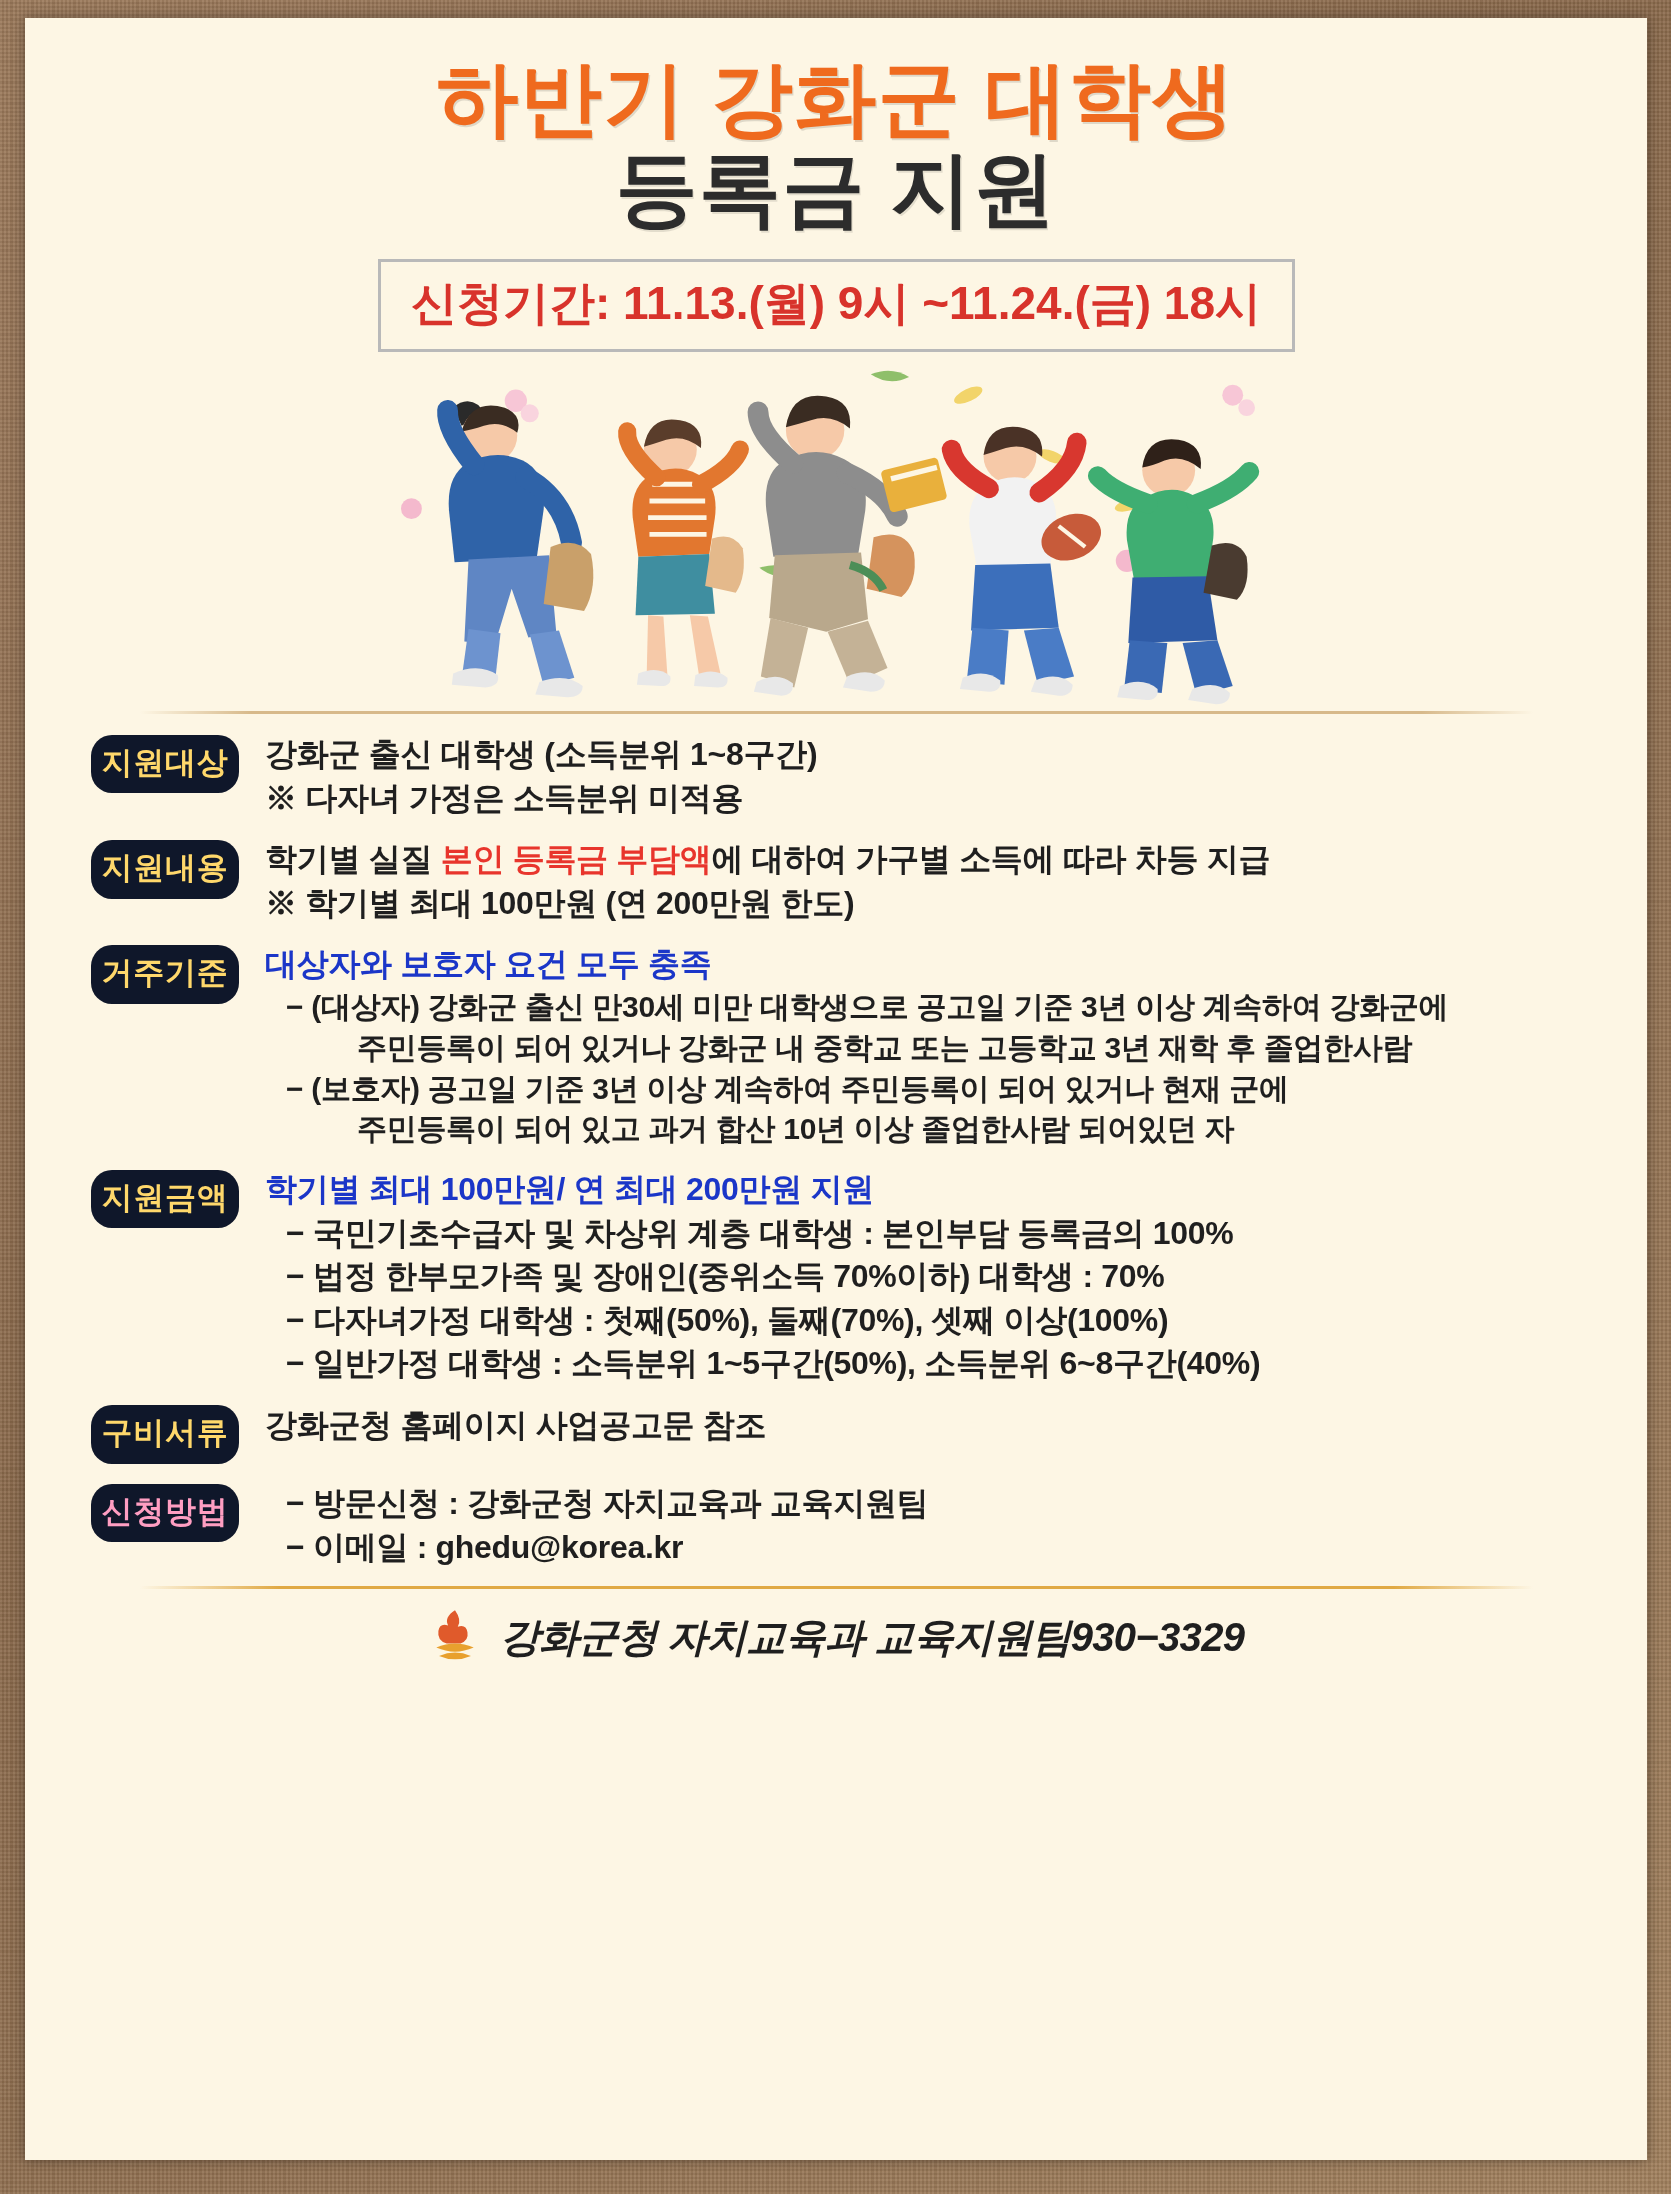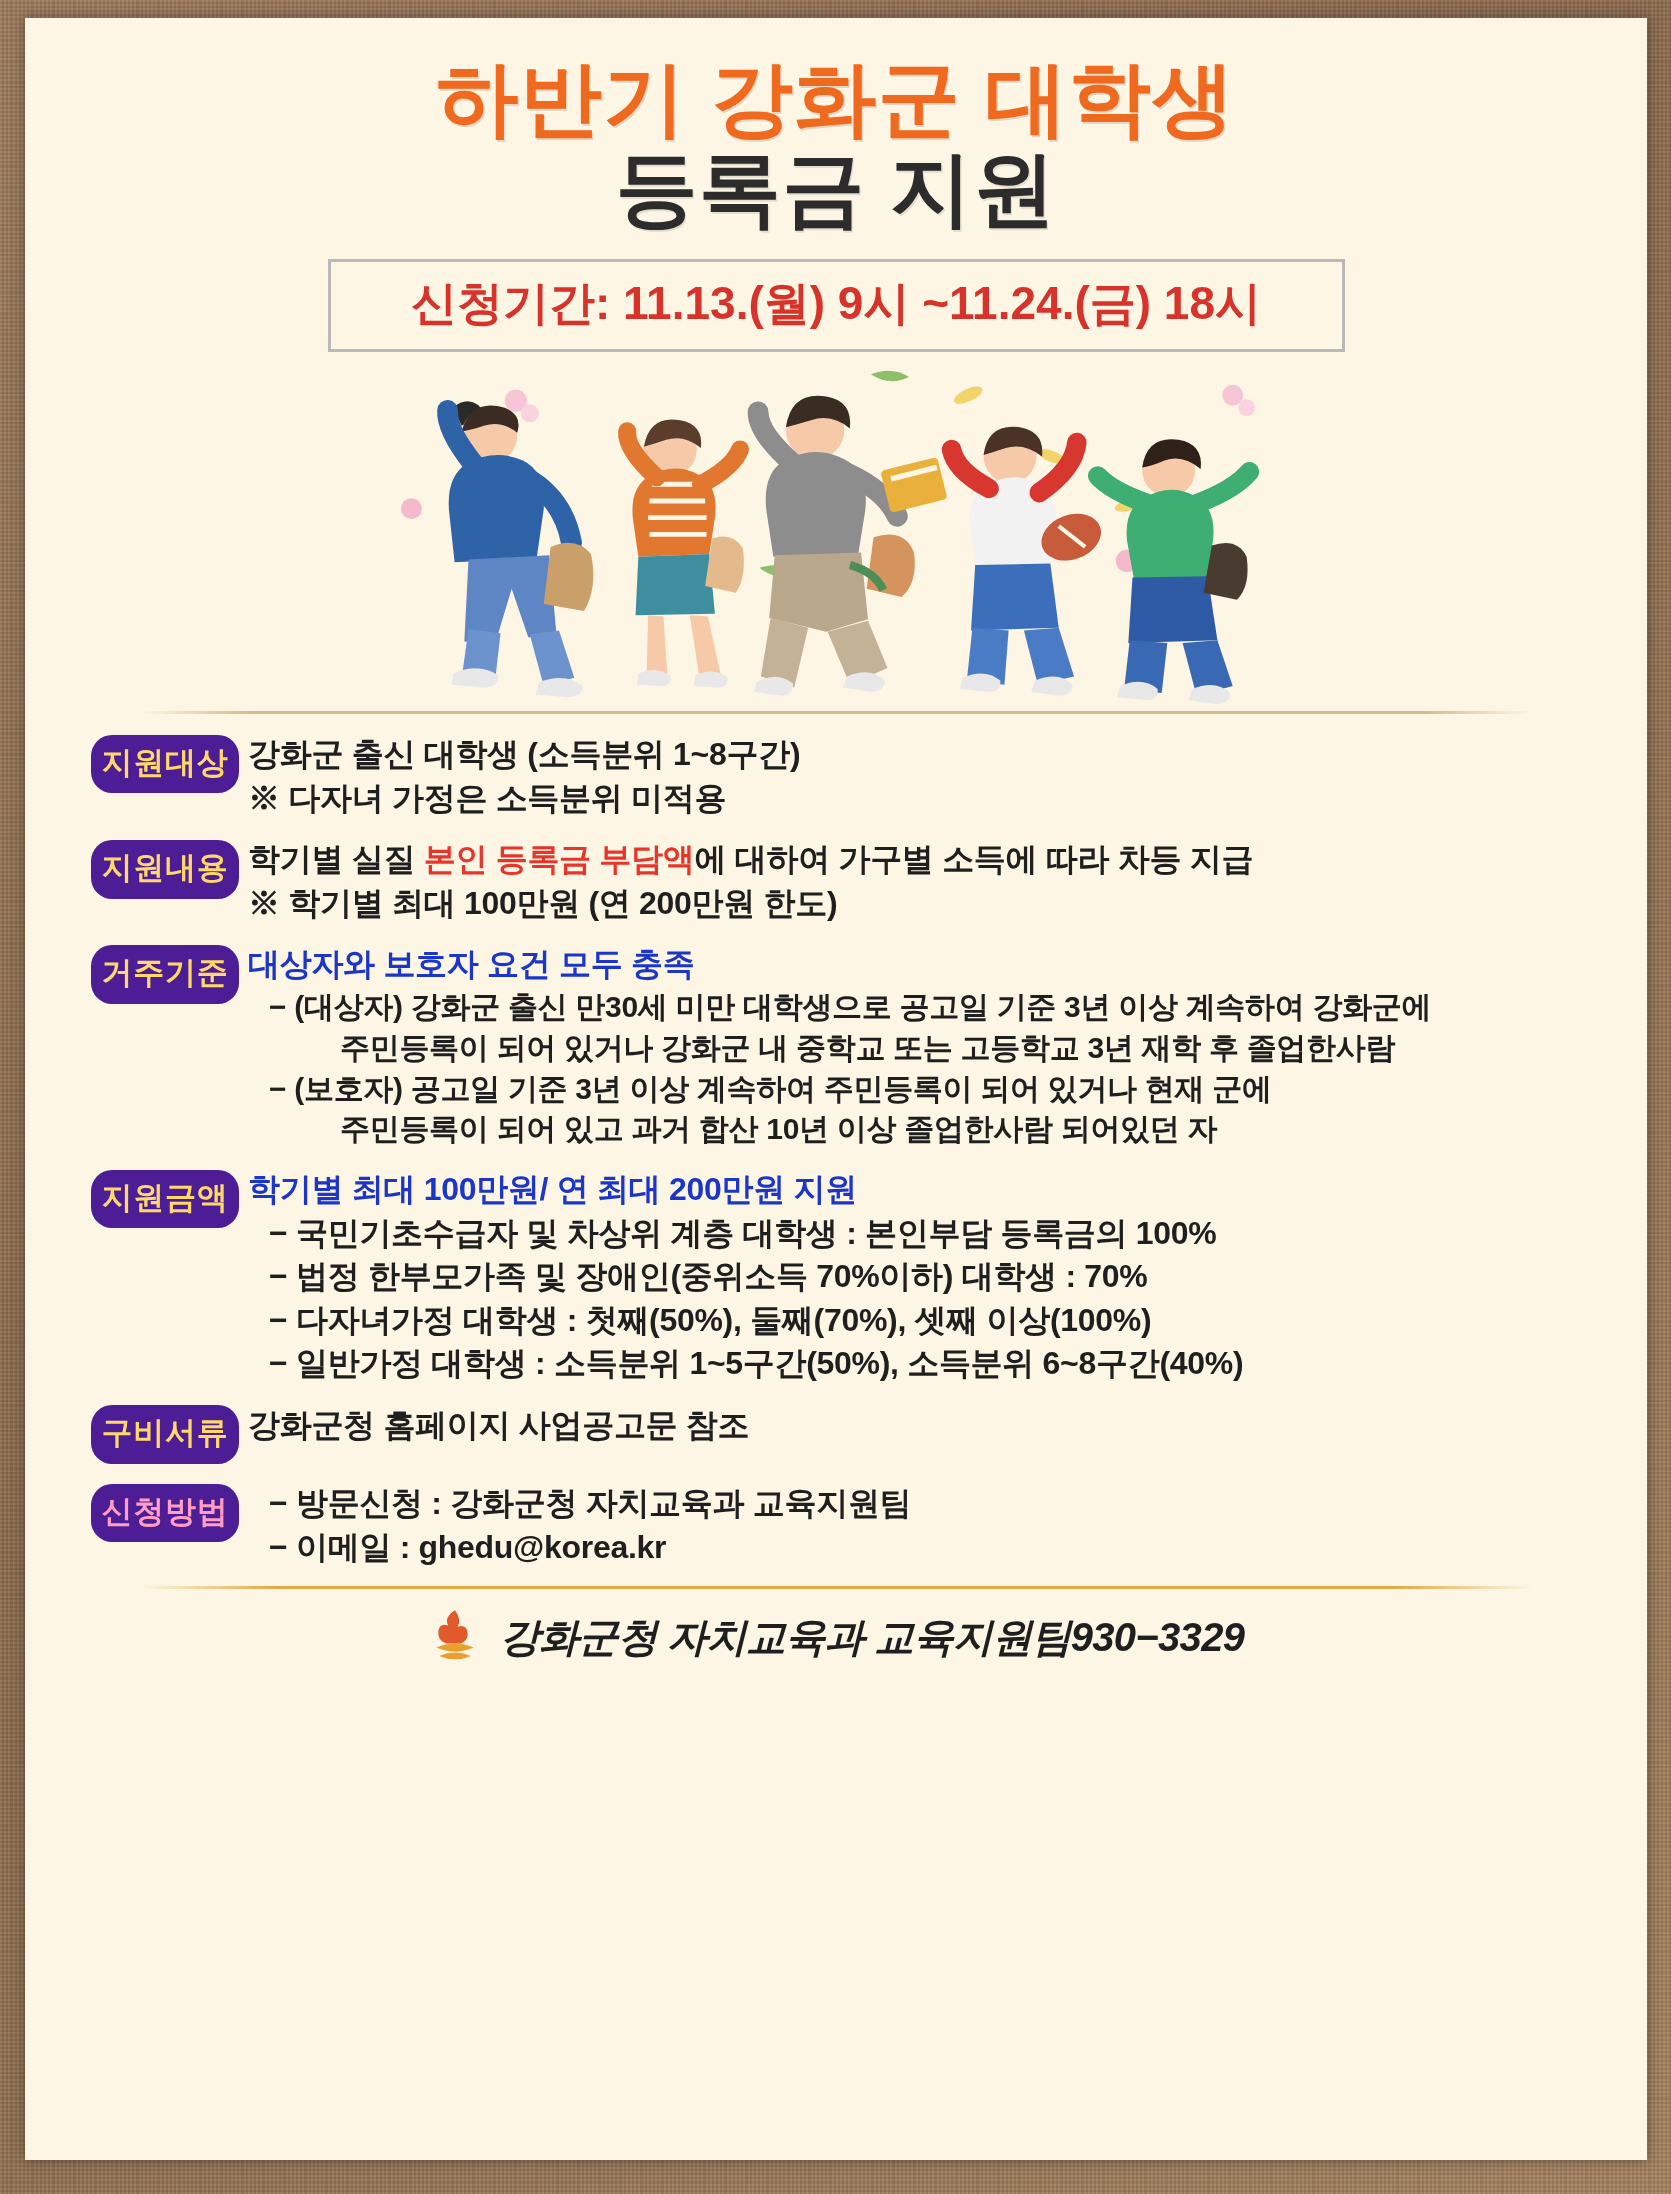--- a/index.html
+++ b/index.html
@@ -55,21 +55,21 @@
     font-weight: bold;
     color: #2c2c2c;
     letter-spacing: 1.4px;
     line-height: 1.12;
     text-shadow: 1.4px 2.1px 0 rgba(0,0,0,0.10);
   }
 
   
   .period-box {
     margin: 24px auto 0 auto;
-    width: 1017px;
+    width: 917px;
     box-sizing: border-box;
     border: 3.5px solid #b9b9b9;
     background: #fdf6e4;
     padding: 11px 7px 14px 7px;
     text-align: center;
   }
   .period-text {
     font-size: 46px;
     font-weight: bold;
     color: #d8332b;
@@ -98,27 +98,27 @@
   .row {
     display: flex;
     align-items: flex-start;
     margin-bottom: 16.7px;
   }
   .tag {
     flex: 0 0 auto;
     width: 148px;
     box-sizing: border-box;
     text-align: center;
-    background: #4c1d95;
+    background: #0f172a;
     color: #ffd86b;
     font-weight: bold;
     font-size: 31px;
     border-radius: 21px;
     padding: 7px 0 9.8px 0;
-    margin-right: 9px;
+    margin-right: 26px;
     margin-top: 2.8px;
     letter-spacing: 0.7px;
   }
   .tag.pink { color: #ff9ec2; }
   .body {
     flex: 1 1 auto;
     padding-top: 1.4px;
   }
   .line {
     font-size: 32px;

